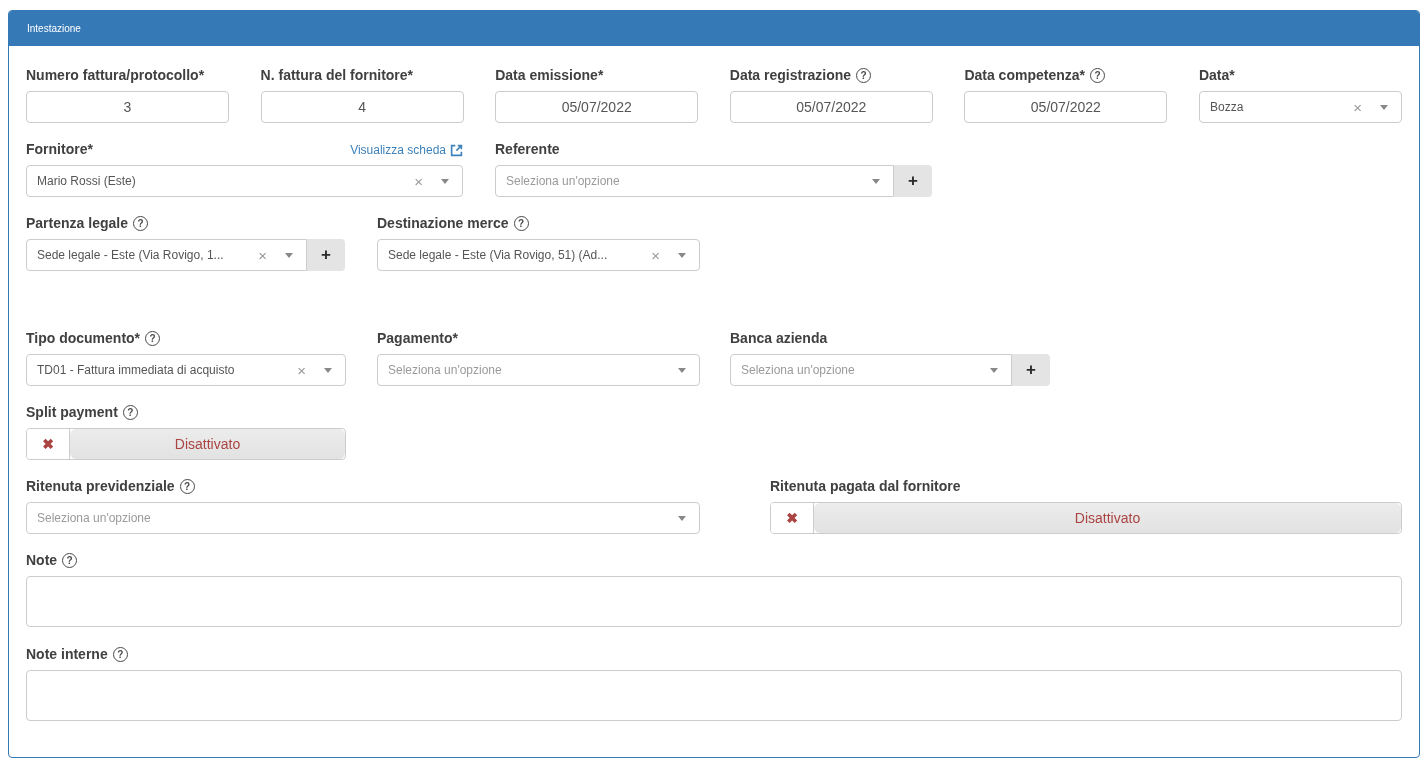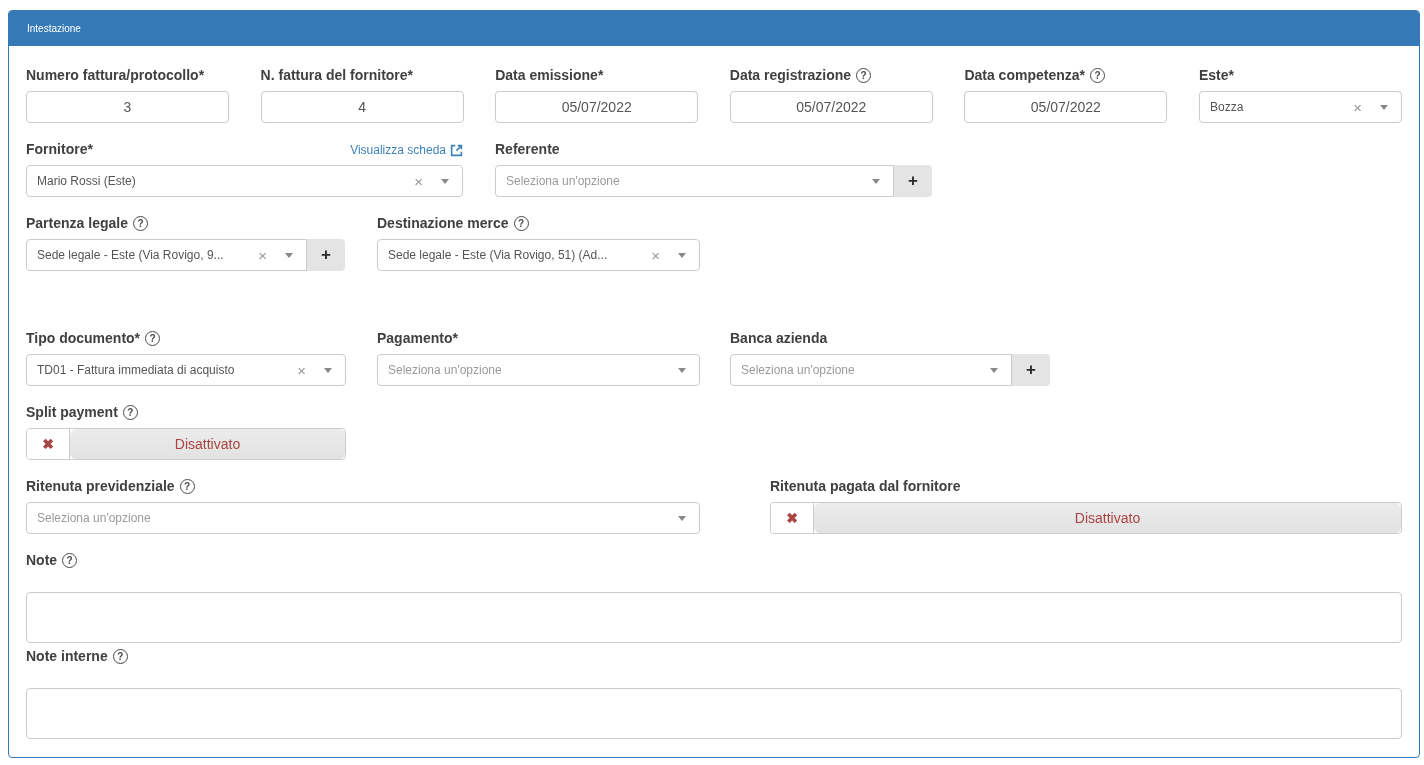--- a/index.html
+++ b/index.html
@@ -66,21 +66,21 @@
   .toggle-x { color:var(--danger,#a94442); font-size:14px; font-weight:700; line-height:1; }
   .toggle-label {
     flex:1; background:linear-gradient(#ececec,#e2e2e2);
     display:flex; align-items:center; justify-content:center;
     color:var(--danger,#a94442); font-size:14px;border-radius:6px;
   }
   .ta {
     width:100%; height:51px; border:1px solid #ccc; border-radius:4px; resize:none;
     font-family:inherit; font-size:14px; color:#555; padding:6px 10px; outline:none; display:block;
   }
-  .note-row { margin-bottom:5px;gap:16px; }
+  .note-row { margin-bottom:19px; }
   .note-row label { margin-bottom:8px; }
   
   .w203 { width:203px; flex:0 0 203px; }
   .w437 { width:437px; flex:0 0 437px; }
   .w319 { width:319px; flex:0 0 319px; }
   .w320 { width:320px; flex:0 0 320px; }
   .w323 { width:323px; flex:0 0 323px; }
   .w674 { width:674px; flex:0 0 674px; }
   .wfill { flex:1;margin-left:40px; }
   .g32 { margin-right:32px; }
@@ -134,21 +134,21 @@
             <label>
               <span>Data competenza*</span>
               <span class="help">?</span>
             </label>
           </div>
         <input class="input center" value="05/07/2022" style="">
       </div>
       <div class="field w203">
         <div class="label-row">
             <label>
-              <span>Este*</span>
+              <span>Data*</span>
             </label>
           </div>
         <div class="s2">
           <span class="s2-text">Bozza</span>
           <span class="s2-clear">×</span>
           <span class="s2-arrow"></span>
         </div>
       </div>
     </div>
 
@@ -192,21 +192,21 @@
     <div class="row section-end">
       <div class="field w319 g32">
         <div class="label-row">
             <label>
               <span>Partenza legale</span>
               <span class="help">?</span>
             </label>
           </div>
         <div class="igroup">
           <div class="s2">
-            <span class="s2-text">Sede legale - Este (Via Rovigo, 9...</span>
+            <span class="s2-text">Sede legale - Este (Via Rovigo, 1...</span>
             <span class="s2-clear">×</span>
             <span class="s2-arrow"></span>
           </div>
           <button class="add-btn">
               <span>+</span>
             </button>
         </div>
       </div>
       <div class="field w323">
         <div class="label-row">

